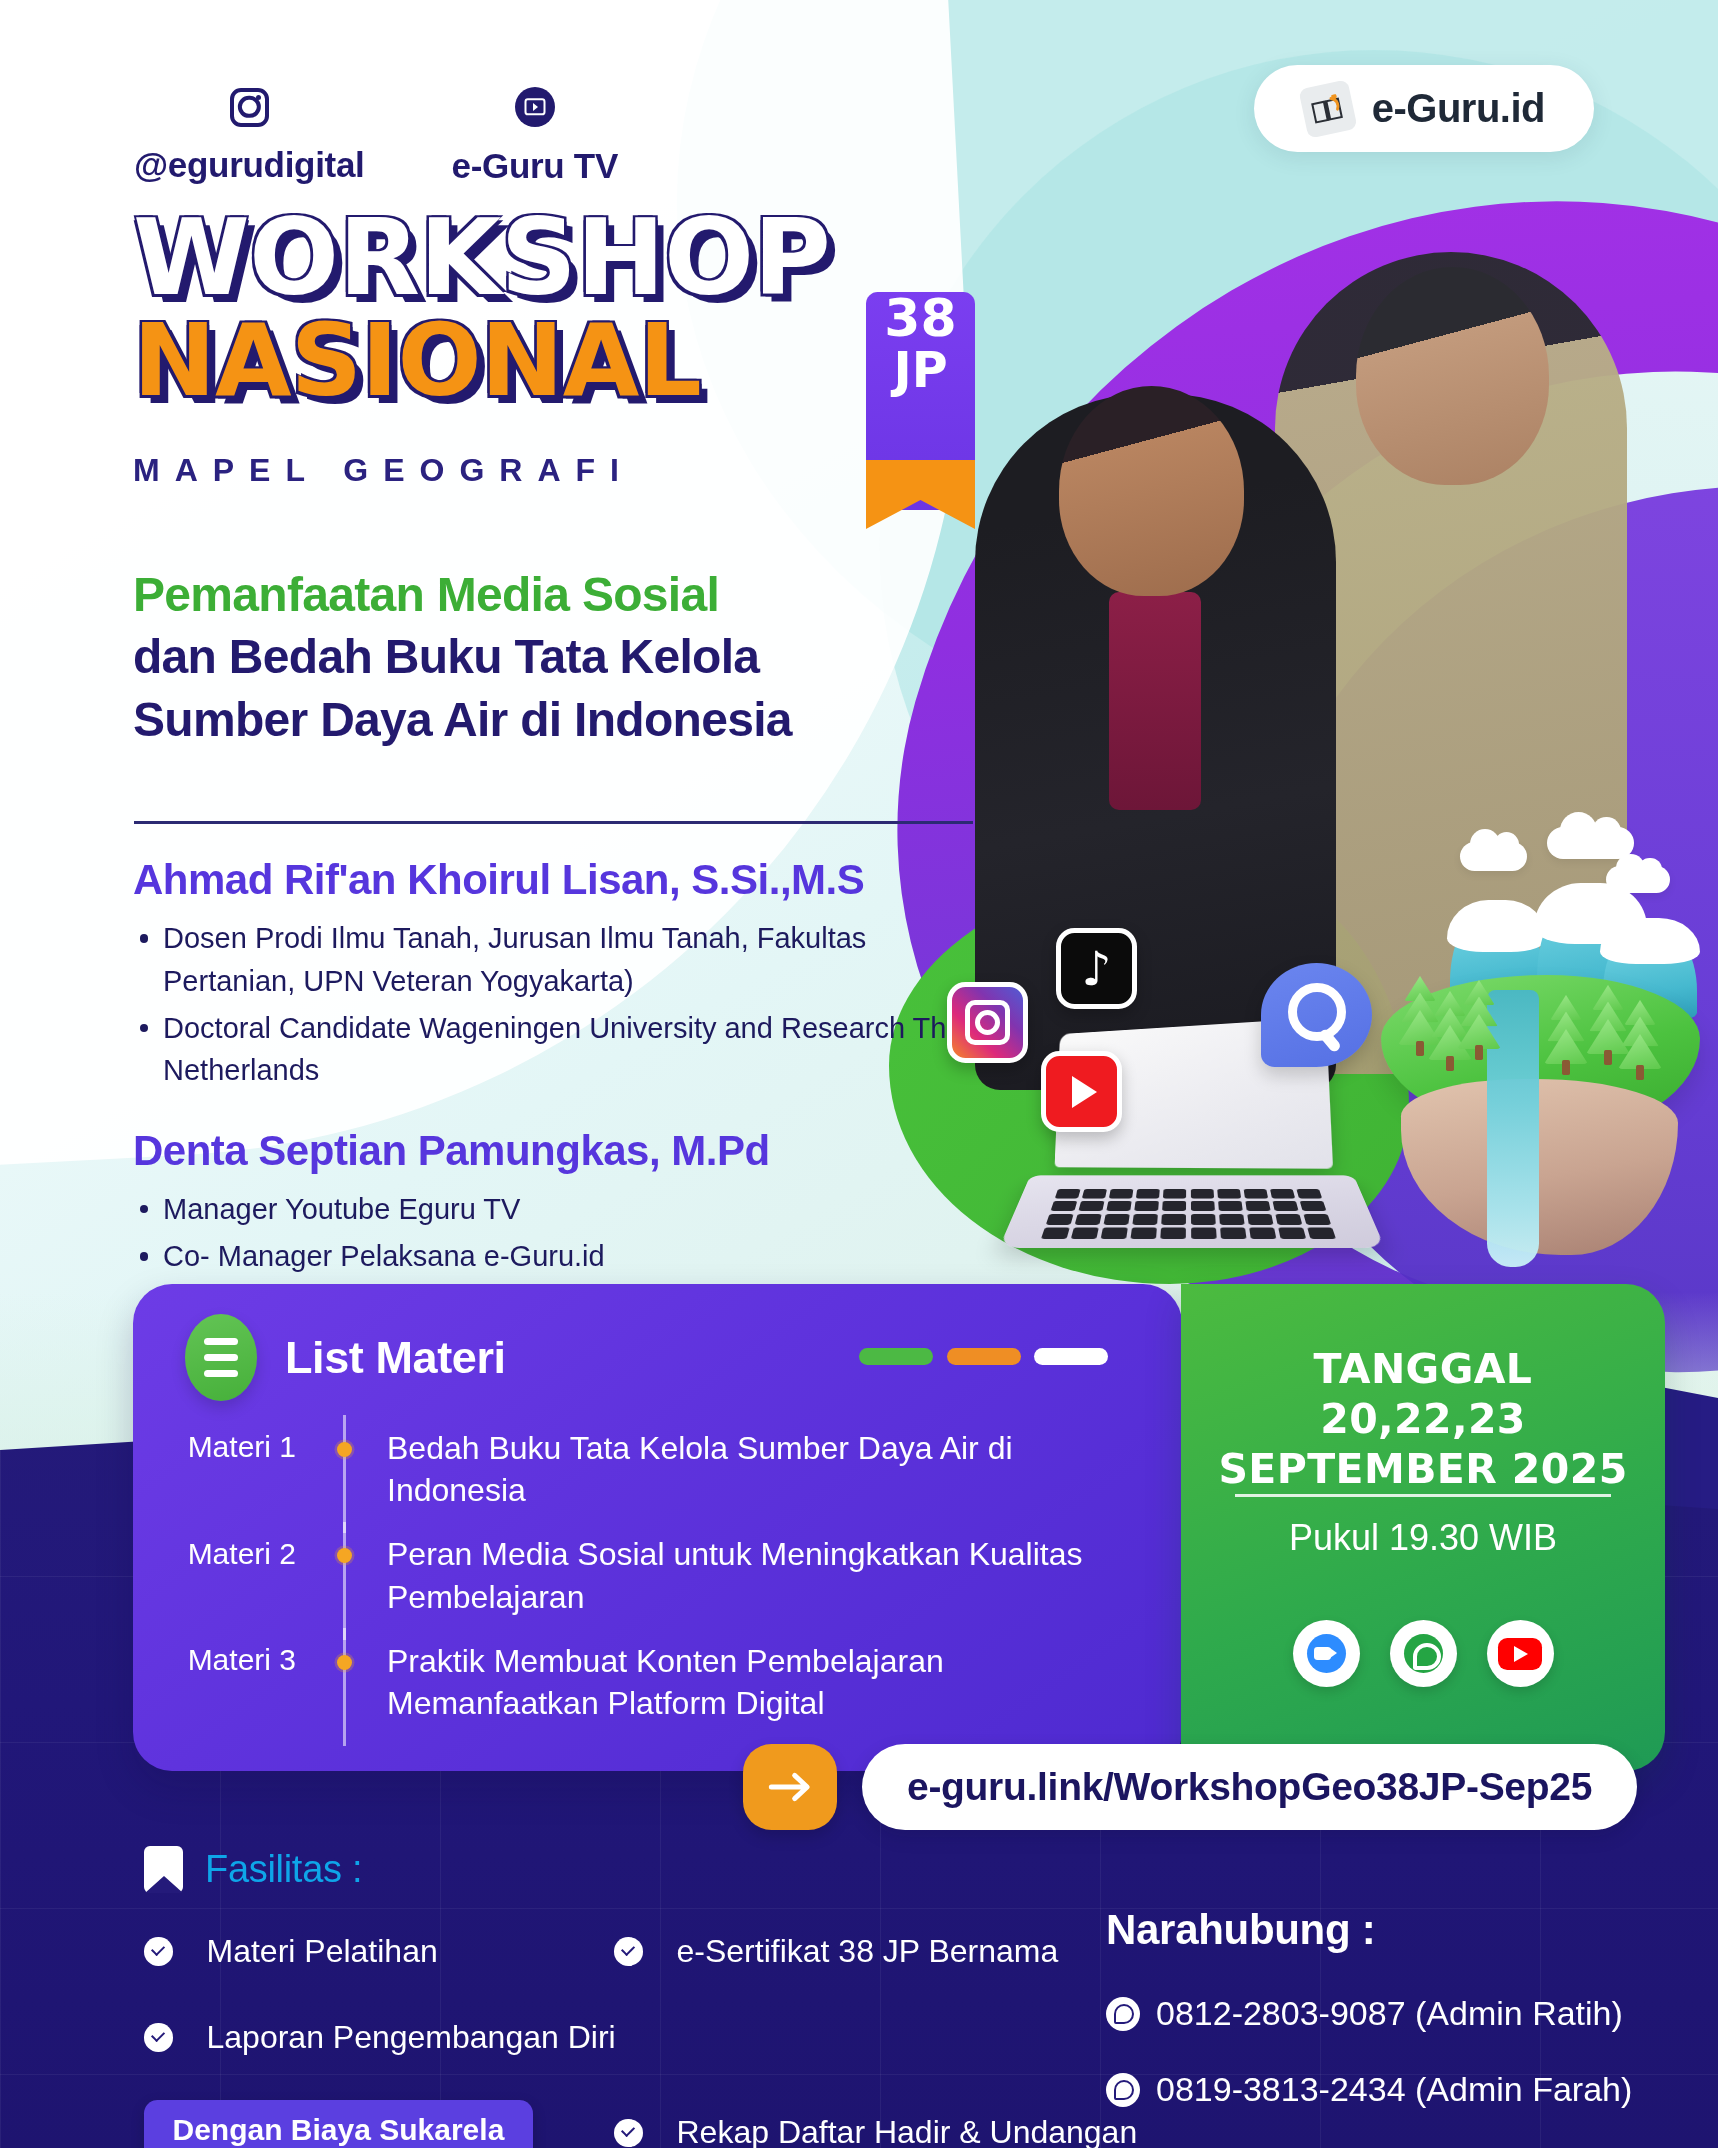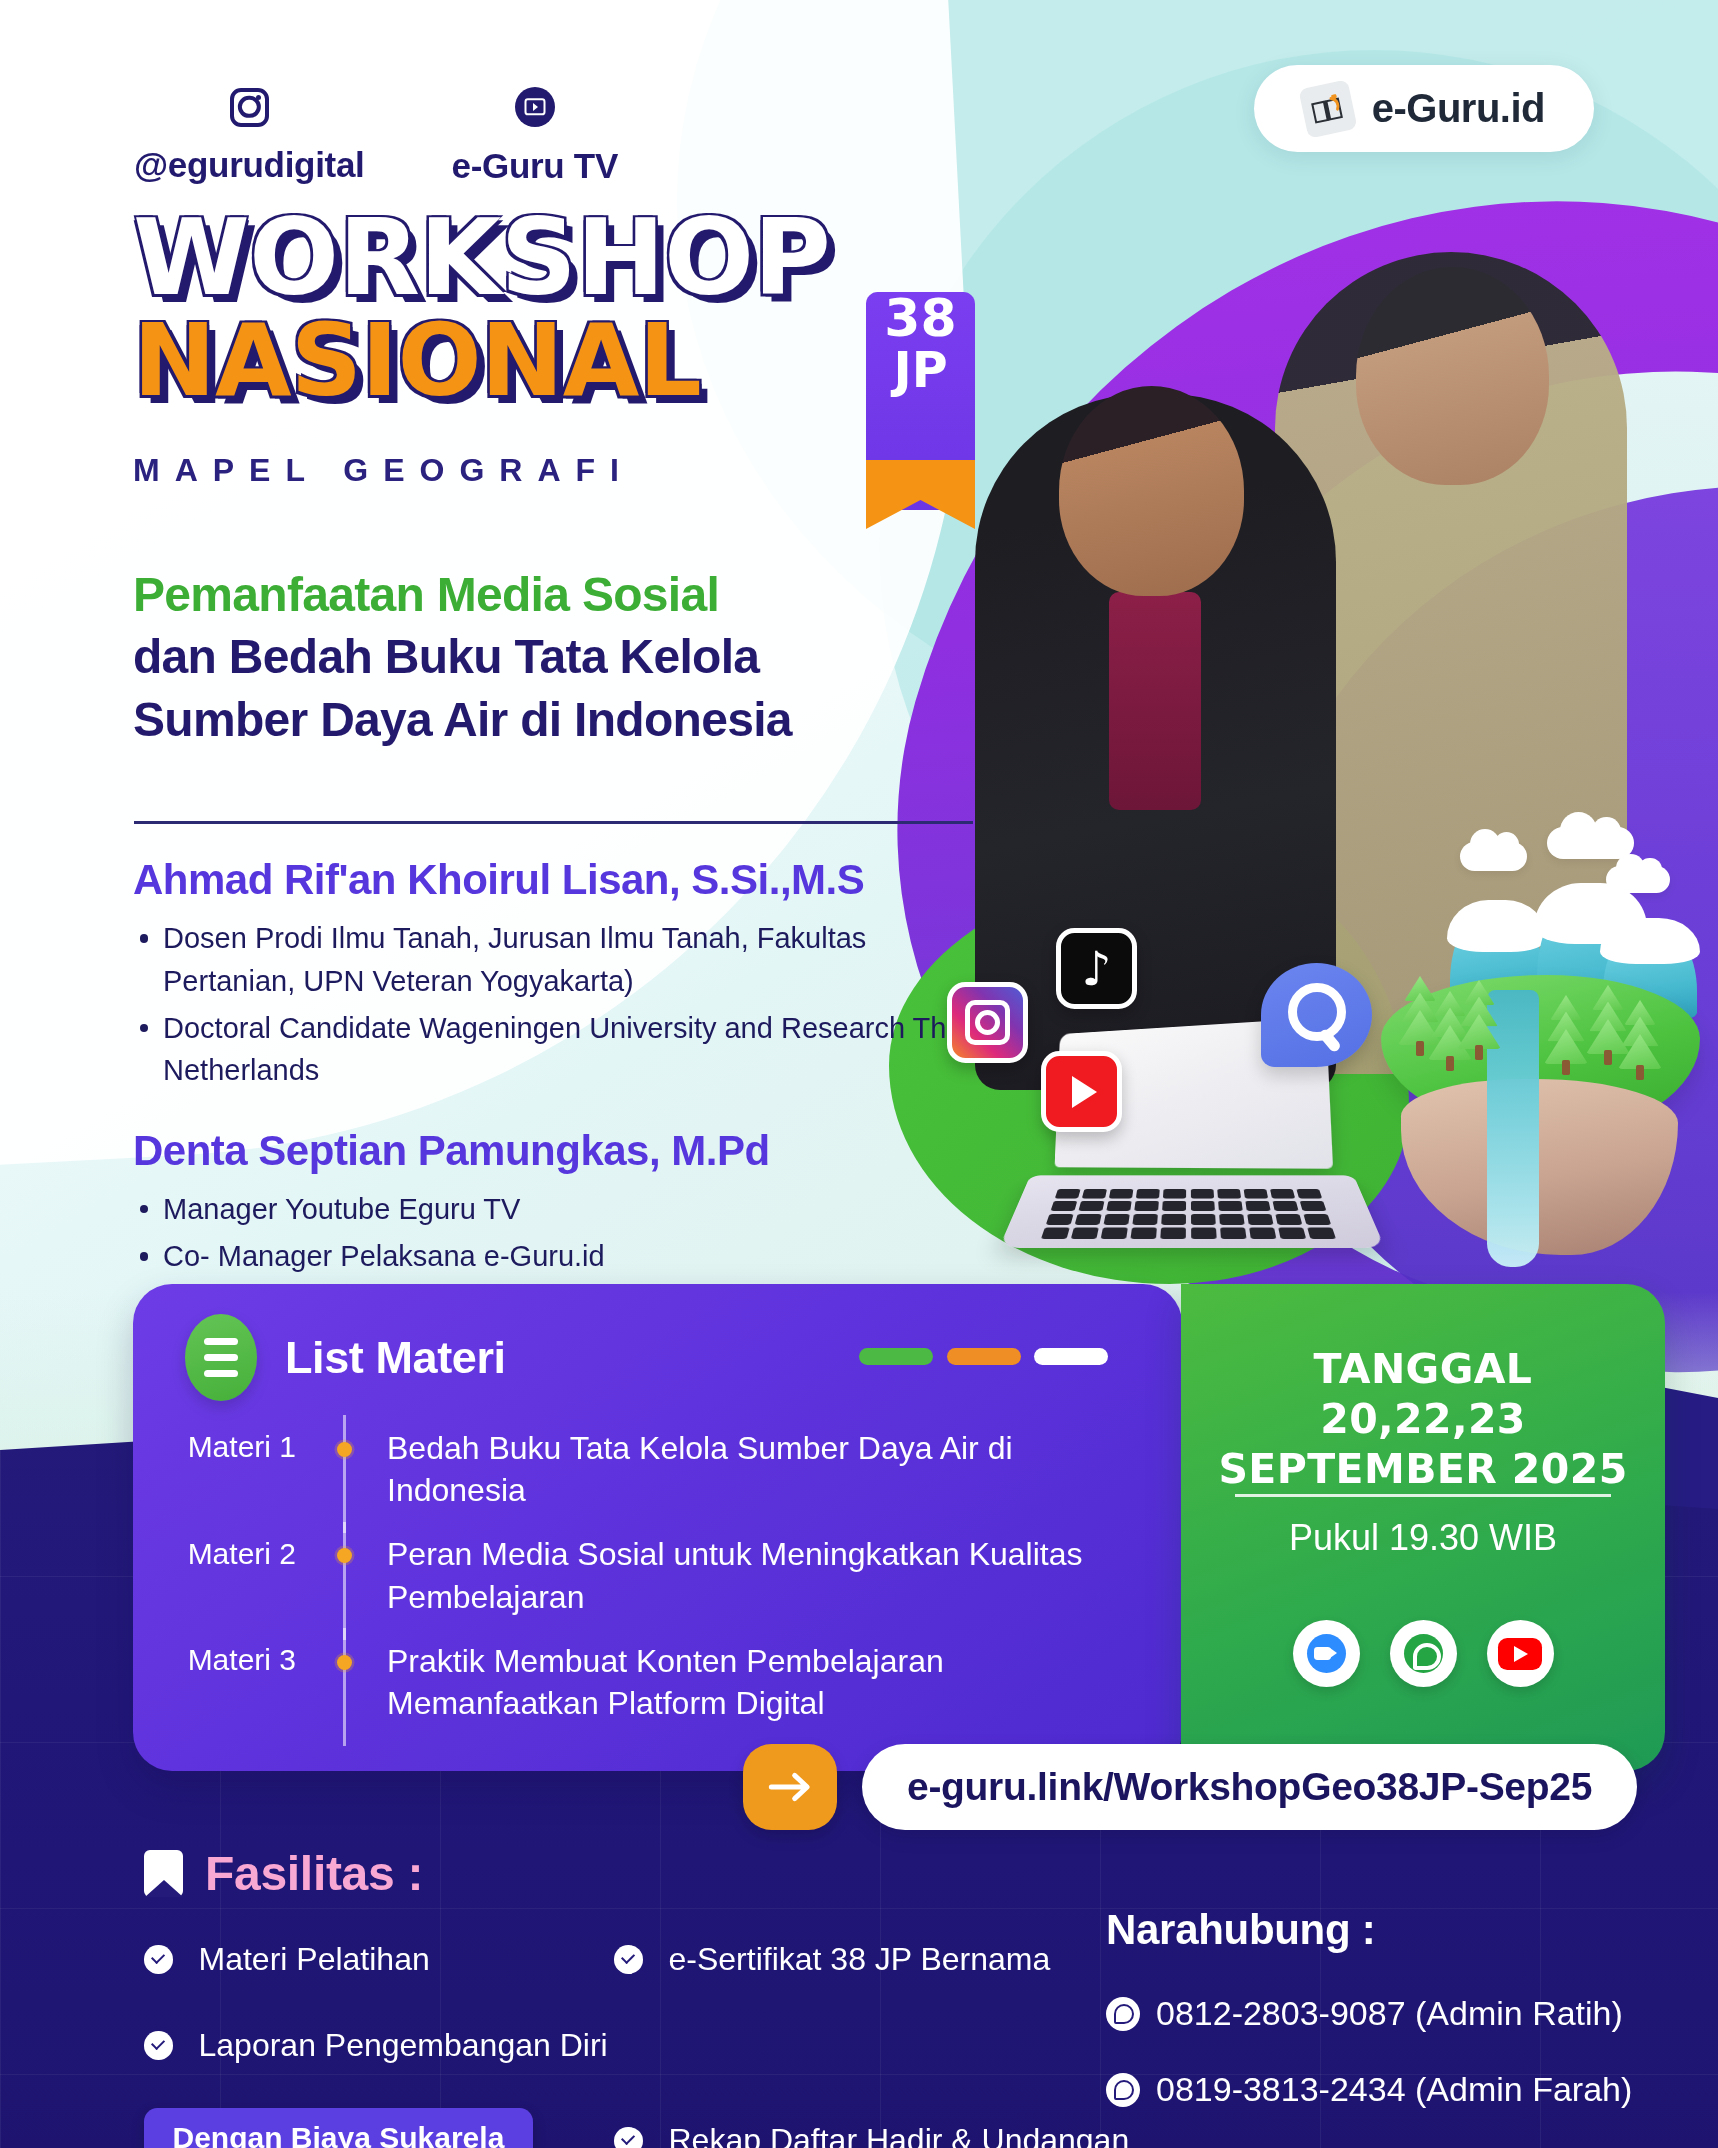--- a/index.html
+++ b/index.html
@@ -263,23 +263,23 @@
     display:flex; align-items:center; box-shadow:0 6.7px 18.5px rgba(10,10,50,.16); }
   .link-text { font-size:39px; font-weight:800; color:#1b1560; letter-spacing:-0.3px; white-space:nowrap; }
 
   
   .fasilitas { position:absolute; left:144px; top:1846px; width:948px; }
   .fs-head { display:flex; align-items:center; gap:22px; margin-bottom:40px; }
   .fs-bookmark { width:39px; height:47px; background:#ffffff; border-radius:5.9px; position:relative; flex:none; }
   .fs-bookmark::after { content:""; position:absolute; left:50%; bottom:0; transform:translateX(-50%);
     width:0; height:0; border-left:19.3px solid transparent; border-right:19.3px solid transparent;
     border-bottom:17px solid #241a7a; }
-  .fs-title { font-size:48px; font-weight:700; color:#f9a8d4; letter-spacing:-0.3px; }
+  .fs-title { font-size:38px; font-weight:400; color:#0ea5e9; letter-spacing:-0.3px; }
   .fs-grid { display:grid; grid-template-columns:470px 470px; row-gap:49px; }
-  .fs-item { display:flex; align-items:center; gap:26px; }
+  .fs-item { display:flex; align-items:center; gap:34px; }
   .fs-check { width:28.5px; height:28.5px; border-radius:50%; background:#ffffff; flex:none;
     position:relative; }
   .fs-check::after { content:""; position:absolute; left:8.4px; top:7.6px; width:10px; height:5.9px;
     border-left:2.9px solid #241a7a; border-bottom:2.9px solid #241a7a;
     transform:rotate(-45deg); }
   .fs-text { font-size:32px; color:#ffffff; white-space:nowrap; }
   .fs-badge { grid-column:1; justify-self:start; margin-top:-5px;
     background:#5b3fe0; border-radius:13.4px; padding:13.4px 28.5px;
     font-size:30px; font-weight:700; color:#ffffff; white-space:nowrap;
     box-shadow:0 5px 13.4px rgba(0,0,0,.18); }

